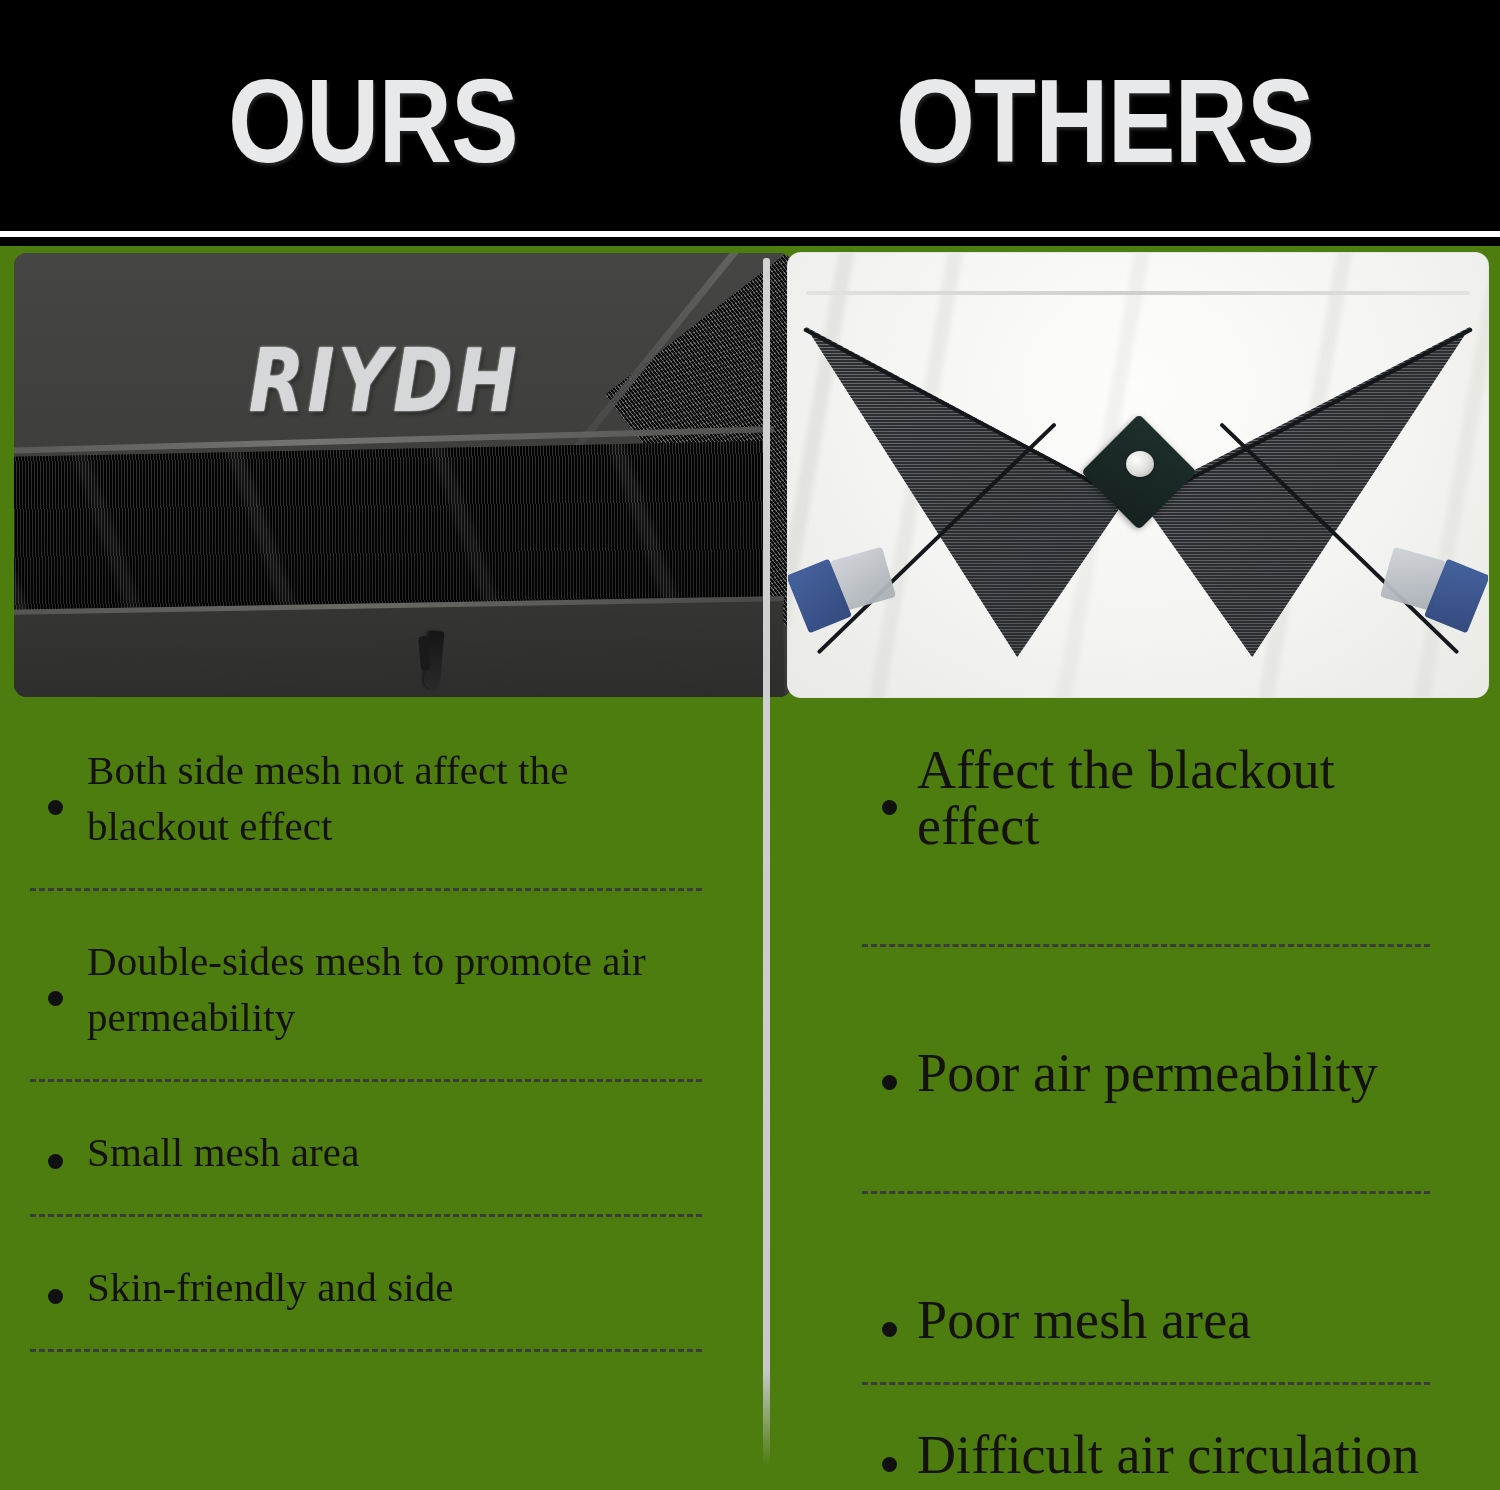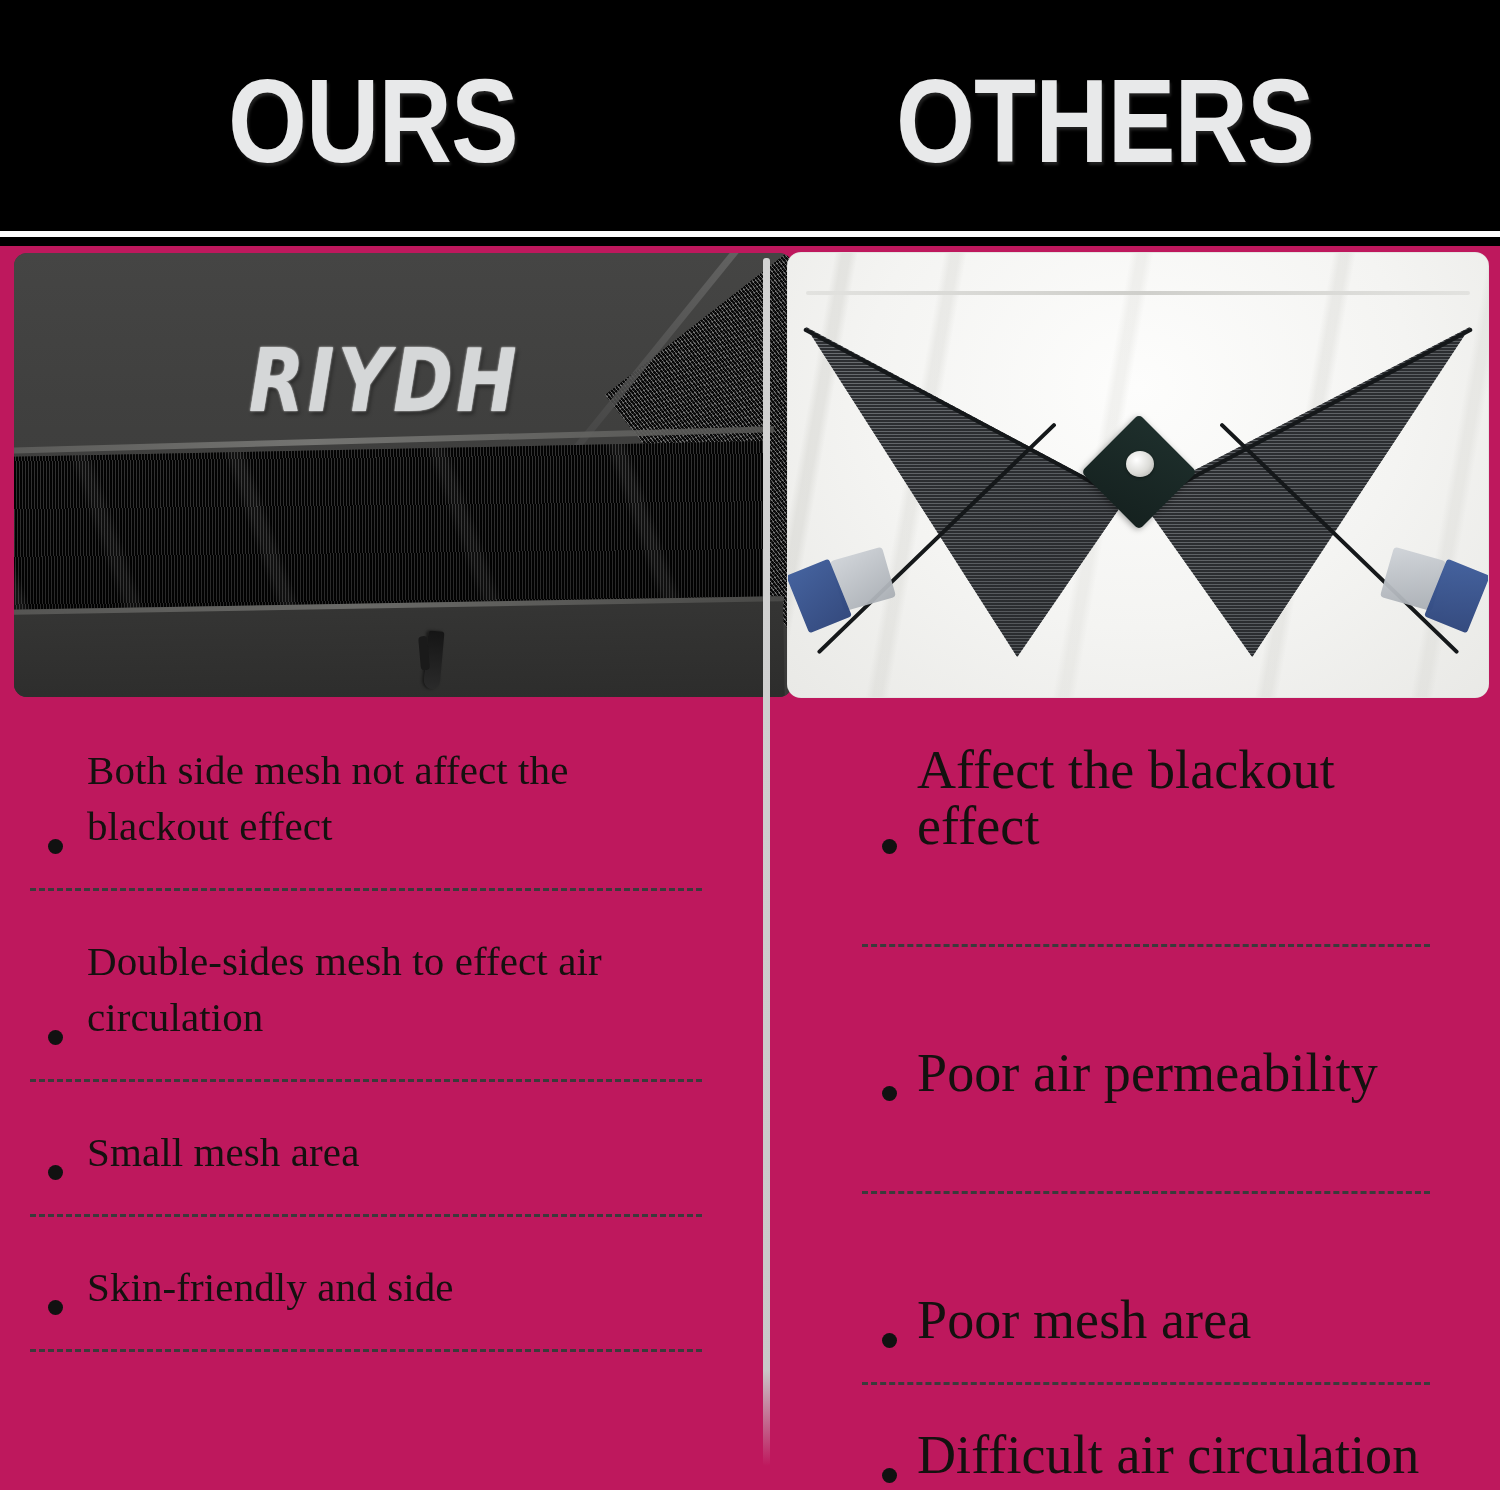--- a/index.html
+++ b/index.html
@@ -7,21 +7,21 @@
     padding: 0;
     background: #ffffff;
   }
   body {
     font-family: "Liberation Serif", "DejaVu Serif", serif;
   }
   #page {
     position: relative;
     width: 1500px;
     height: 1490px;
-    background: #be185d;
+    background: #4d7c0f;
     overflow: hidden;
   }
 
   
   .header-band {
     position: absolute;
     left: 0;
     top: 0;
     width: 1500px;
     height: 231px;
@@ -316,21 +316,21 @@
   .column {
     position: absolute;
     top: 742px;
   }
   #col-ours   { left: 30px;  width: 690px; }
   #col-others { left: 862px; width: 600px; }
 
   .bullet-row {
     position: relative;
     display: flex;
-    align-items: flex-end;
+    align-items: center;
   }
   .bullet-dot {
     flex: 0 0 auto;
     width: 15px;
     height: 15px;
     border-radius: 50%;
     background: #111111;
     margin-top: 18px;
   }
   #col-ours .bullet-dot  { margin-right: 24px; margin-left: 18px; }
@@ -413,21 +413,21 @@
     <div class="bullet-row">
       <span class="bullet-dot"></span>
       <span class="bullet-text">Both side mesh not affect the blackout effect</span>
     </div>
     <div class="spacer-a"></div>
     <hr class="dash-rule">
     <div class="spacer-b"></div>
 
     <div class="bullet-row">
       <span class="bullet-dot"></span>
-      <span class="bullet-text">Double-sides mesh to effect air circulation</span>
+      <span class="bullet-text">Double-sides mesh to promote air permeability</span>
     </div>
     <div class="spacer-a"></div>
     <hr class="dash-rule">
     <div class="spacer-b"></div>
 
     <div class="bullet-row">
       <span class="bullet-dot"></span>
       <span class="bullet-text">Small mesh area</span>
     </div>
     <div class="spacer-a"></div>

